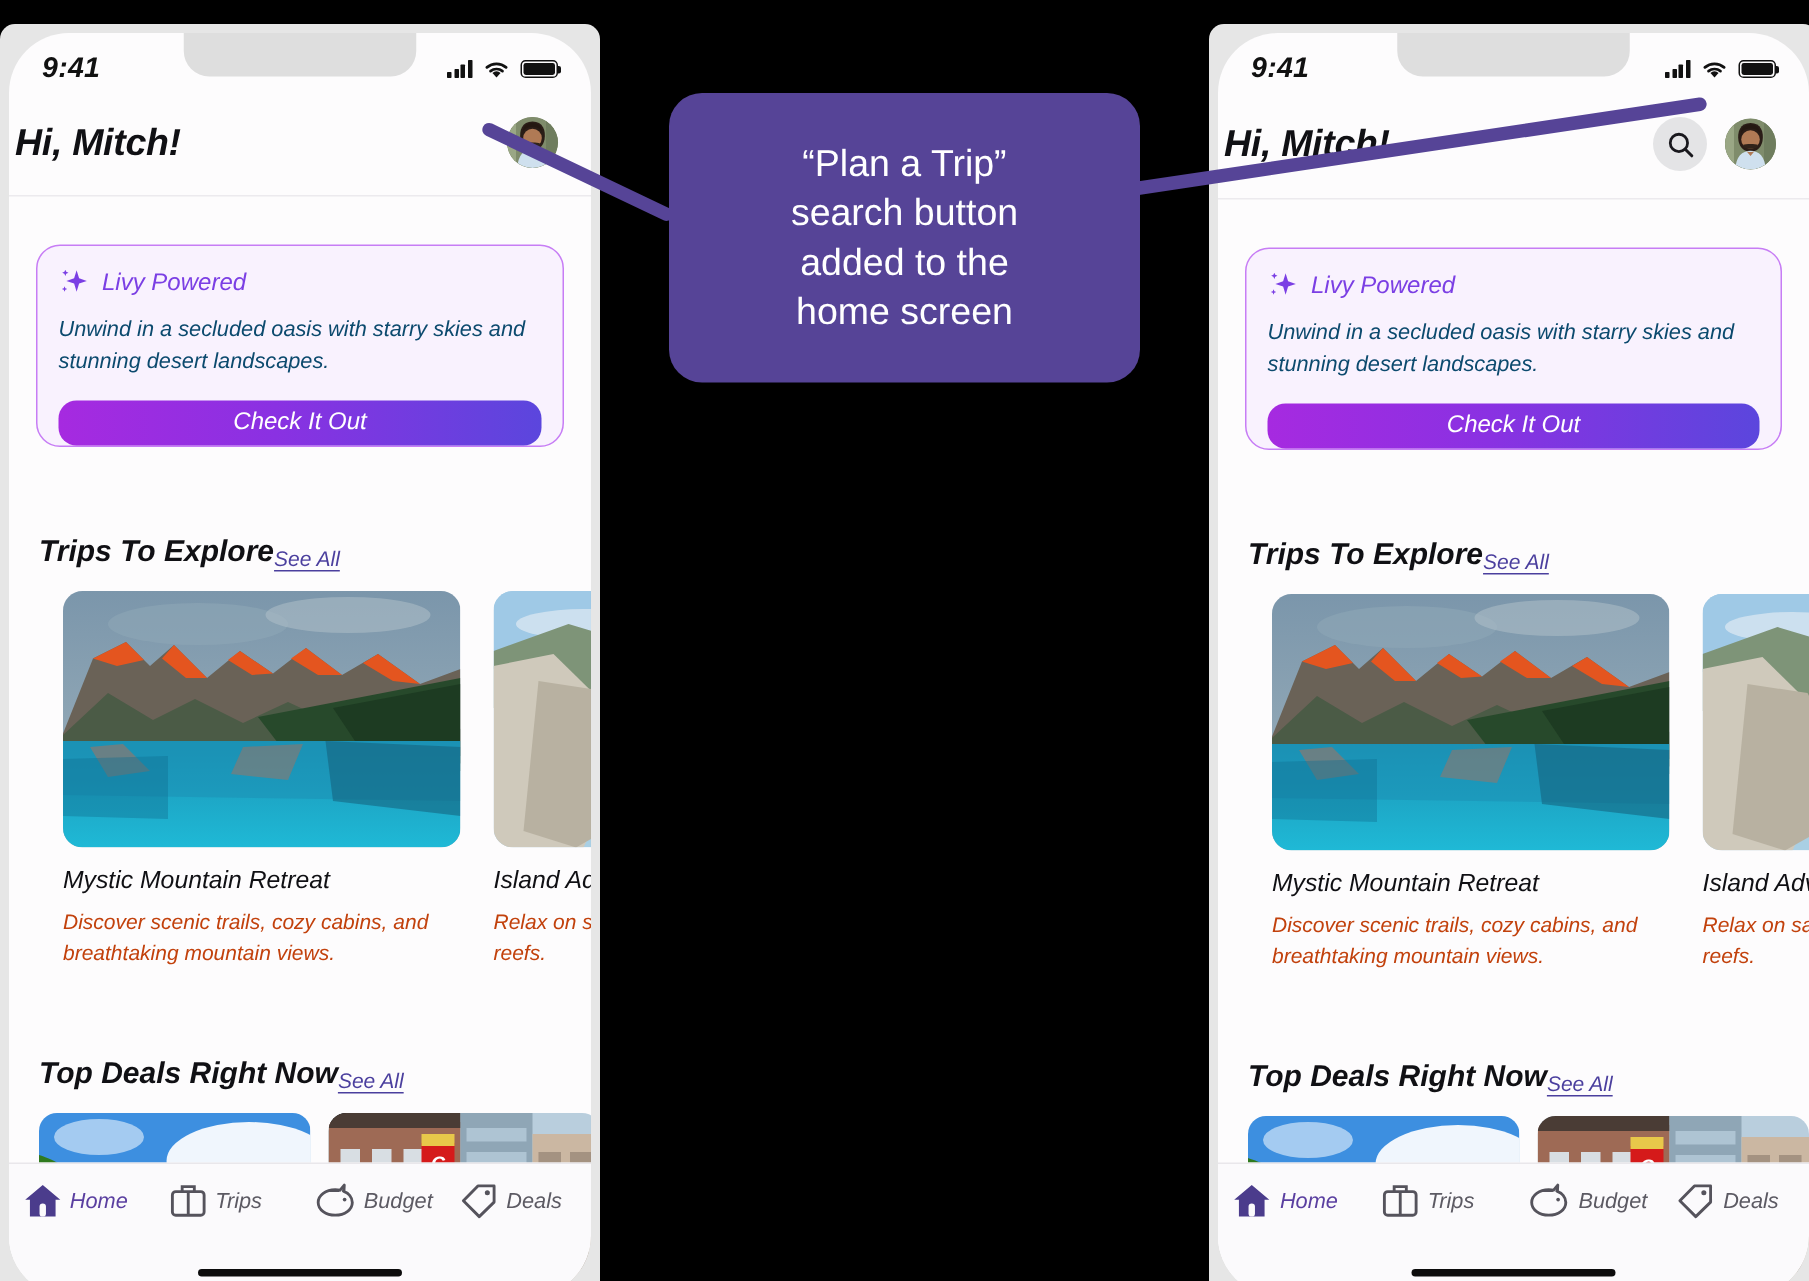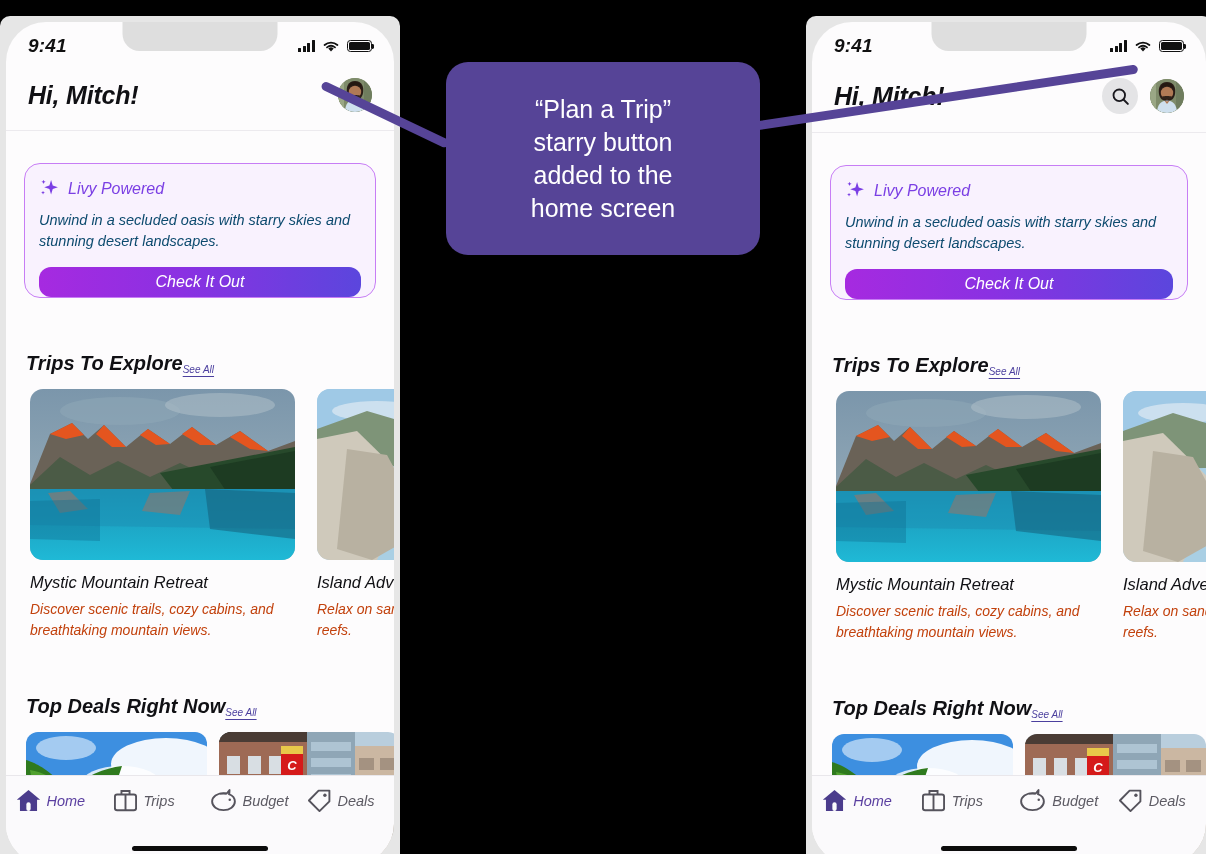--- a/index.html
+++ b/index.html
@@ -61,21 +61,21 @@
   }
   .batt::after {
     content:""; position:absolute; right:-3.4px; top:3.6px;
     width:2px; height:4.6px; background:#111; border-radius:0 1.4px 1.4px 0;
   }
   .batt span { display:block; width:100%; height:100%; background:#111; border-radius:1.6px; }
 
   
   .app-header {
     flex: 0 0 auto;
-    padding: 8px 22px 18px 22px;
+    padding: 8px 22px 18px 4px;
     display: flex; align-items: center; justify-content: space-between;
     border-bottom: 1px solid #eceaee;
     background: #fdfcfd;
     position: relative; z-index: 20;
   }
   .greeting { font-size: 25px; font-weight: bold; color: #101014; letter-spacing: -.2px; }
   .header-right { display: flex; align-items: center; gap: 12px; }
   .search-btn {
     width: 36px; height: 36px; border-radius: 50%;
     background: #e4e4e6;
@@ -114,26 +114,26 @@
     display: flex; align-items: center; justify-content: center;
   }
 
   
   .section-head {
     display: flex; align-items: flex-end; justify-content: flex-start;
     padding: 0 20px; margin-top: 22px;
   }
   .section-title { font-size: 20px; font-weight: bold; color: #101014; }
   .see-all {
-    font-size: 10px; color: #4b3f9e; text-decoration: underline;
+    font-size: 14px; color: #4b3f9e; text-decoration: underline;
     text-underline-offset: 3px;
     margin-top: 44px;
   }
 
-  .hscroll { display: flex; gap: 22px; padding: 14px 0 0 24px; }
+  .hscroll { display: flex; gap: 22px; padding: 14px 0 0 36px; }
   .trip-card { flex: 0 0 265px; }
   .trip-img { width: 265px; height: 171px; border-radius: 13px; overflow: hidden; }
   .trip-img svg { display:block; width:100%; height:100%; }
   .trip-name { margin-top: 13px; font-size: 16.5px; color: #101014; white-space: nowrap; }
   .trip-desc { margin-top: 7px; font-size: 14px; line-height: 1.5; color: #c2410c; }
 
   .deal-scroll { display: flex; gap: 12px; padding: 14px 0 0 20px; }
   .deal-card { flex: 0 0 181px; }
   .deal-img { width: 181px; height: 130px; border-radius: 12px; overflow: hidden; }
   .deal-img svg { display:block; width:100%; height:100%; }
@@ -687,18 +687,18 @@
         <div class="home-ind"></div>
       </div>
     </div>
   </div>
 
   <div class="connector" style="left:322px; top:80px; width:140px; transform: rotate(25.5deg);"></div>
   <div class="connector" style="left:752px; top:122px; width:390px; transform: rotate(-8.5deg);"></div>
 
   <div class="bubble">
     <div class="bubble-text">“Plan a Trip”
-starry button
+search button
 added to the
 home screen</div>
   </div>
 
 </div>
 
 </body></html>

